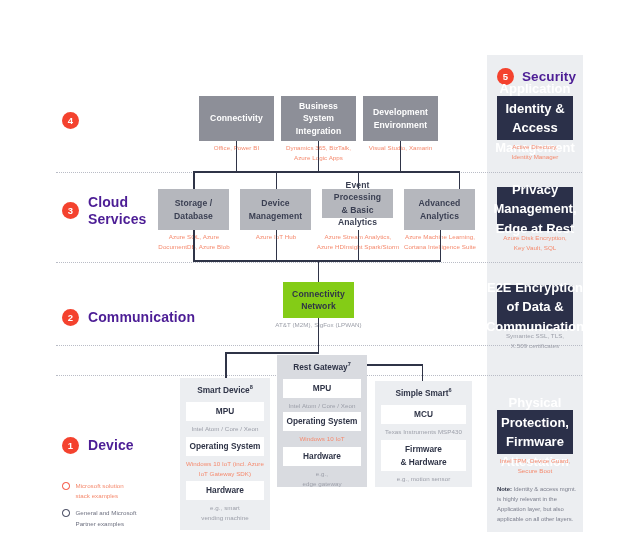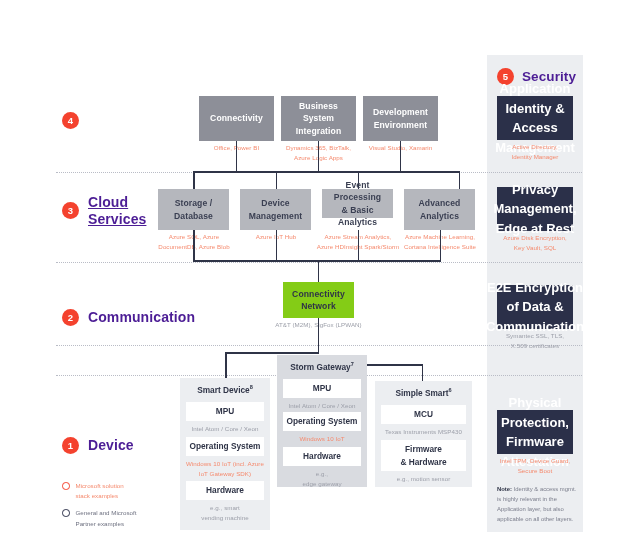--- a/index.html
+++ b/index.html
@@ -125,21 +125,21 @@
   <div class="divider" style="top:172px; width:526px;"></div>
   <div class="divider" style="top:262px; width:526px;"></div>
   <div class="divider" style="top:345px; width:526px;"></div>
   <div class="divider" style="top:375px; width:526px;"></div>
 
   <div class="layer-label" style="left:62px; top:112px;">
     <div class="num-badge">4</div>
   </div>
   <div class="layer-label" style="left:62px; top:194px;">
     <div class="num-badge">3</div>
-    <div class="layer-name" style="white-space:pre-line;text-decoration:underline;">Cloud
+    <div class="layer-name" style="white-space:pre-line;">Cloud
 Services</div>
   </div>
   <div class="layer-label" style="left:62px; top:309px;">
     <div class="num-badge">2</div>
     <div class="layer-name" style="white-space:pre-line;">Communication</div>
   </div>
   <div class="layer-label" style="left:62px; top:437px;">
     <div class="num-badge">1</div>
     <div class="layer-name" style="white-space:pre-line;">Device</div>
   </div>
@@ -212,21 +212,21 @@
   <div class="cap grey" style="left:182px; top:424px; width:86px; white-space:pre-line;">Intel Atom / Core / Xeon</div>
   <div class="wbox" style="left:186px; top:437px; width:78px; height:19px;">Operating System</div>
   <div class="cap" style="left:182px; top:459px; width:86px; white-space:pre-line;">Windows 10 IoT (incl. Azure
 IoT Gateway SDK)</div>
   <div class="wbox" style="left:186px; top:481px; width:78px; height:19px;">Hardware</div>
   <div class="cap grey" style="left:182px; top:503px; width:86px; white-space:pre-line;">e.g., smart
 vending machine</div>
 
   <div class="panel mid" style="left:277px; top:355px; width:90px; height:132px;"></div>
   <div class="wbox" style="left:277px; top:357px; width:90px; height:18px; background:transparent;">
-    <span><span>Storm Gateway</span><span class="sup">7</span></span>
+    <span><span>Rest Gateway</span><span class="sup">7</span></span>
   </div>
   <div class="wbox" style="left:283px; top:379px; width:78px; height:19px;">MPU</div>
   <div class="cap grey" style="left:279px; top:401px; width:86px; white-space:pre-line;">Intel Atom / Core / Xeon</div>
   <div class="wbox" style="left:283px; top:412px; width:78px; height:19px;">Operating System</div>
   <div class="cap" style="left:279px; top:434px; width:86px; white-space:pre-line;">Windows 10 IoT</div>
   <div class="wbox" style="left:283px; top:447px; width:78px; height:19px;">Hardware</div>
   <div class="cap grey" style="left:279px; top:469px; width:86px; white-space:pre-line;">e.g.,
 edge gateway</div>
 
   <div class="panel" style="left:375px; top:381px; width:97px; height:106px;"></div>

